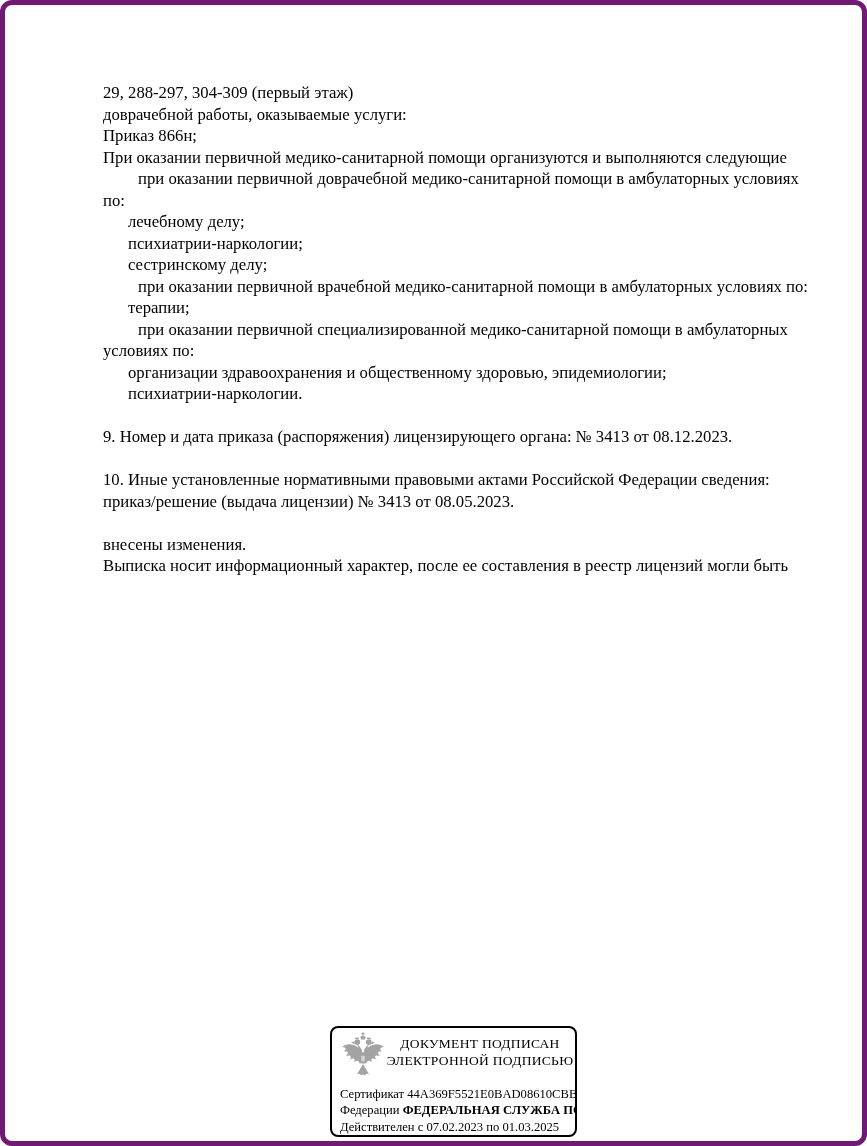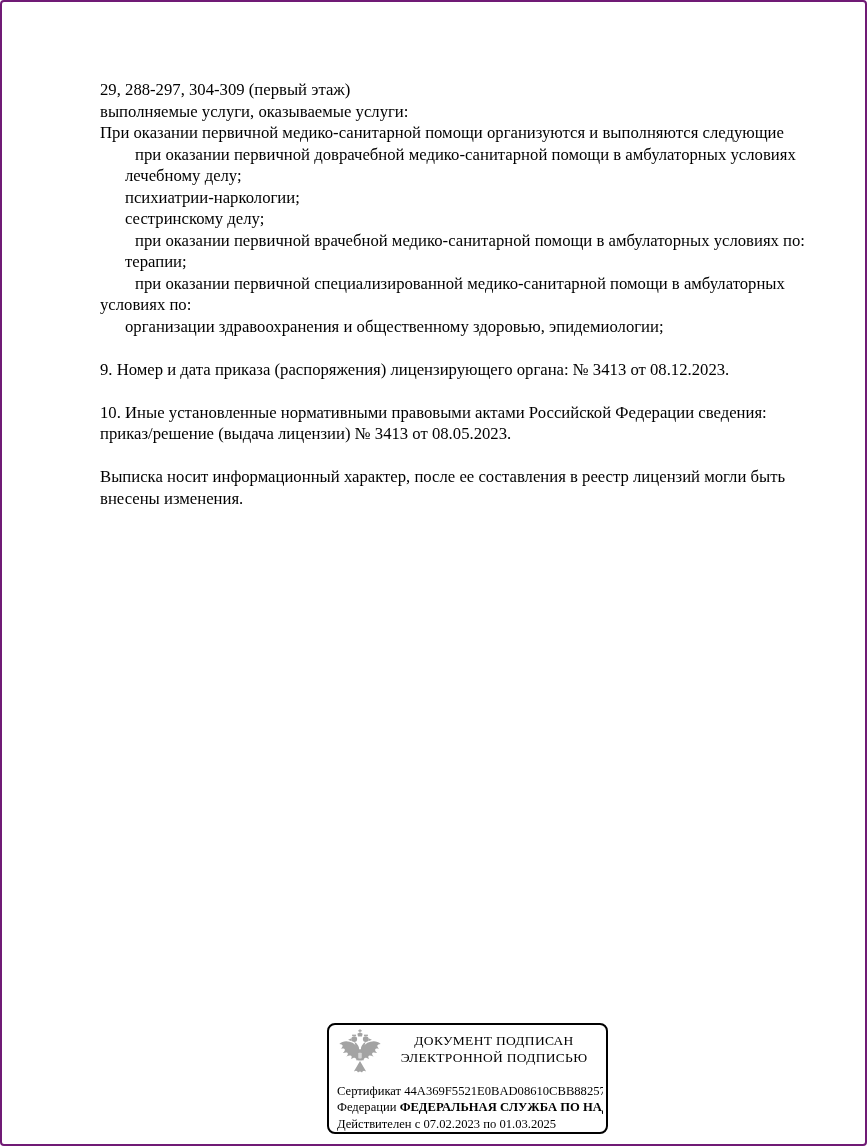--- a/index.html
+++ b/index.html
@@ -7,22 +7,22 @@
     padding: 0;
     background: #ffffff;
     font-family: "Liberation Serif", "DejaVu Serif", serif;
   }
   .page {
     position: relative;
     width: 867px;
     height: 1146px;
     box-sizing: border-box;
     background: #ffffff;
-    border: 2px solid #701a75;
-    border-radius: 4px;
+    border: 5px solid #701a75;
+    border-radius: 12px;
     overflow: hidden;
   }
   .doc-text {
     position: absolute;
     left: 98px;
     top: 77px;
     width: 745px;
     font-size: 16.7px;
     line-height: 21.5px;
     color: #000000;
@@ -30,21 +30,21 @@
   .line { white-space: pre; min-height: 21.5px; }
   .ind0 { padding-left: 0; }
   .ind1 { padding-left: 4px; margin-left: 31px; }
   .ind2 { padding-left: 25px; font-family: Liberation Serif, serif; }
 
   
   .stamp {
     position: absolute;
     left: 325px;
     top: 1021px;
-    width: 281px;
+    width: 247px;
     height: 111px;
     box-sizing: border-box;
     border: 2px solid #000000;
     border-radius: 8px;
     background: #ffffff;
     overflow: hidden;
   }
   .stamp-top {
     display: flex;
     align-items: flex-start;
@@ -77,39 +77,42 @@
   }
   .stamp-lines .bold { font-weight: bold; }
 </style>
 </head>
 <body>
 
 <div class="page">
 
   <div class="doc-text">
       <div class="line ind0">29, 288-297, 304-309 (первый этаж)</div>
-      <div class="line ind0">выполняемые услуги, оказываемые услуги:</div>
+      <div class="line ind0">доврачебной работы, оказываемые услуги:</div>
+      <div class="line ind0">Приказ 866н;</div>
       <div class="line ind0">При оказании первичной медико-санитарной помощи организуются и выполняются следующие</div>
       <div class="line ind1">при оказании первичной доврачебной медико-санитарной помощи в амбулаторных условиях</div>
+      <div class="line ind0">по:</div>
       <div class="line ind2">лечебному делу;</div>
       <div class="line ind2">психиатрии-наркологии;</div>
       <div class="line ind2">сестринскому делу;</div>
       <div class="line ind1">при оказании первичной врачебной медико-санитарной помощи в амбулаторных условиях по:</div>
       <div class="line ind2">терапии;</div>
       <div class="line ind1">при оказании первичной специализированной медико-санитарной помощи в амбулаторных</div>
       <div class="line ind0">условиях по:</div>
       <div class="line ind2">организации здравоохранения и общественному здоровью, эпидемиологии;</div>
+      <div class="line ind2">психиатрии-наркологии.</div>
       <div class="line ind0">&nbsp;</div>
       <div class="line ind0">9. Номер и дата приказа (распоряжения) лицензирующего органа: № 3413 от 08.12.2023.</div>
       <div class="line ind0">&nbsp;</div>
       <div class="line ind0">10. Иные установленные нормативными правовыми актами Российской Федерации сведения:</div>
       <div class="line ind0">приказ/решение (выдача лицензии) № 3413 от 08.05.2023.</div>
       <div class="line ind0">&nbsp;</div>
+      <div class="line ind0">внесены изменения.</div>
       <div class="line ind0">Выписка носит информационный характер, после ее составления в реестр лицензий могли быть</div>
-      <div class="line ind0">внесены изменения.</div>
     </div>
 
   <div class="stamp">
     <div class="stamp-top">
       <svg class="stamp-emblem" viewBox="0 0 100 112" xmlns="http://www.w3.org/2000/svg" fill="#a3a3a3">
 
         <rect x="48.5" y="0" width="3" height="7"></rect>
         <rect x="46" y="2" width="8" height="2.5"></rect>
         <path d="M44 10 q6 -5 12 0 l-1.5 6 h-9 z"></path>
 

